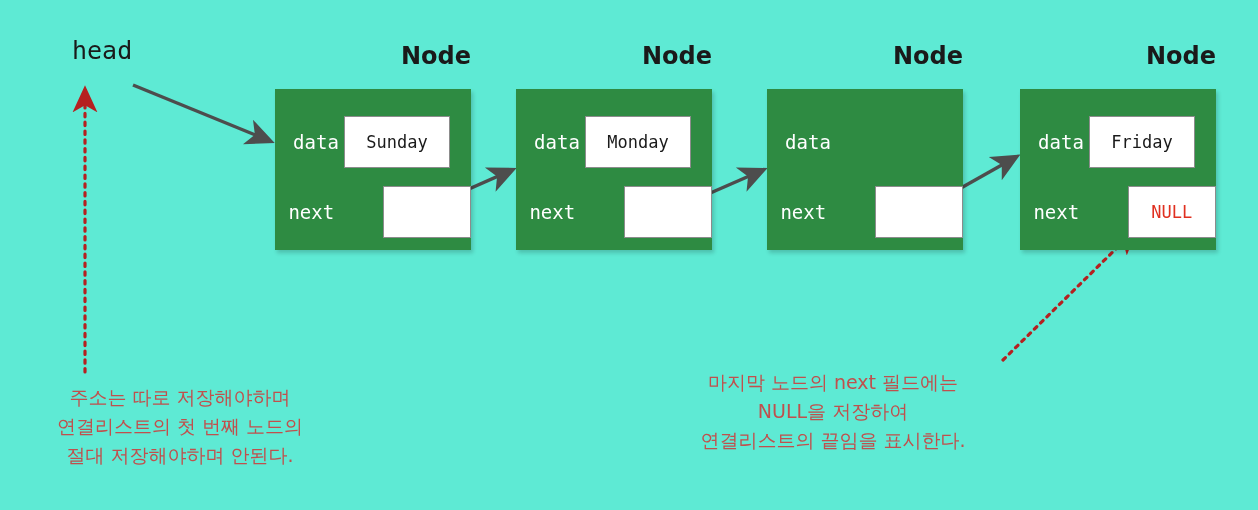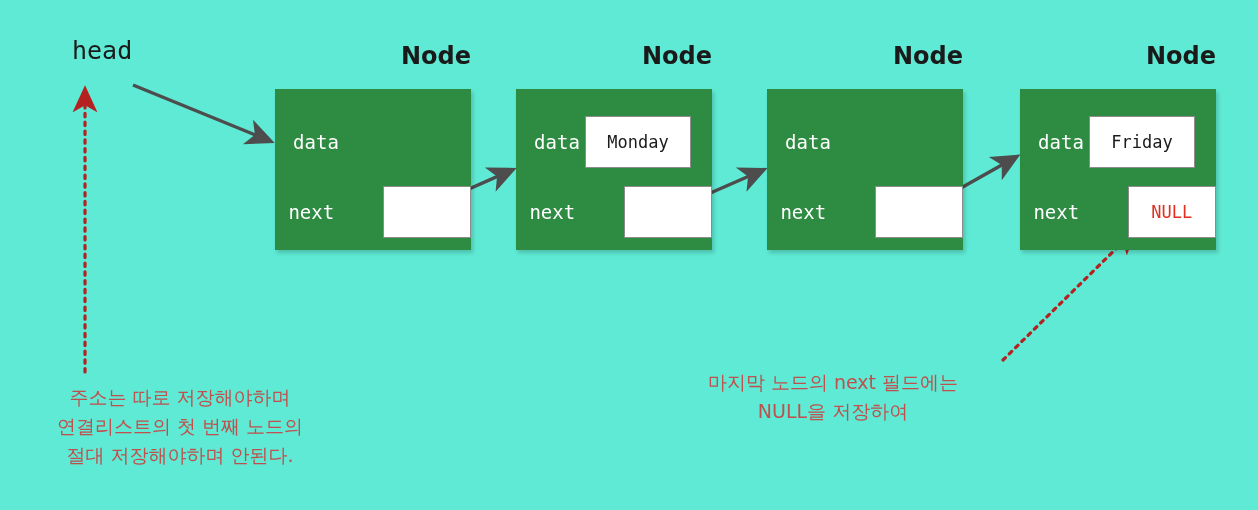--- a/index.html
+++ b/index.html
@@ -143,20 +143,21 @@
 
     <line x1="1003" y1="360" x2="1134" y2="231" stroke="#b52020" stroke-width="3.2" stroke-dasharray="3.4 5.4" stroke-linecap="round" marker-end="url(#red-head)"></line>
   </svg>
 
   <div class="head-label">head</div>
 
   <div class="node-title" style="left:275px; top:42px;">Node</div>
   <div class="node-box" style="left:275px; top:89px;">
     <div class="node-row row-data">
       <span class="field-label">data</span>
+      <span class="field-slot">Sunday</span>
     </div>
     <div class="node-row row-next">
       <span class="field-label">next</span>
       <span class="field-slot"></span>
     </div>
   </div>
 
   <div class="node-title" style="left:516px; top:42px;">Node</div>
   <div class="node-box" style="left:516px; top:89px;">
     <div class="node-row row-data">
@@ -194,15 +195,16 @@
 
   <div class="caption caption-left">
     <div>주소는 따로 저장해야하며</div>
     <div>연결리스트의 첫 번째 노드의</div>
     <div>절대 저장해야하며 안된다.</div>
   </div>
 
   <div class="caption caption-right">
     <div>마지막 노드의 next 필드에는</div>
     <div>NULL을 저장하여</div>
+    <div>연결리스트의 끝임을 표시한다.</div>
   </div>
 
 </div>
 
 </body></html>

